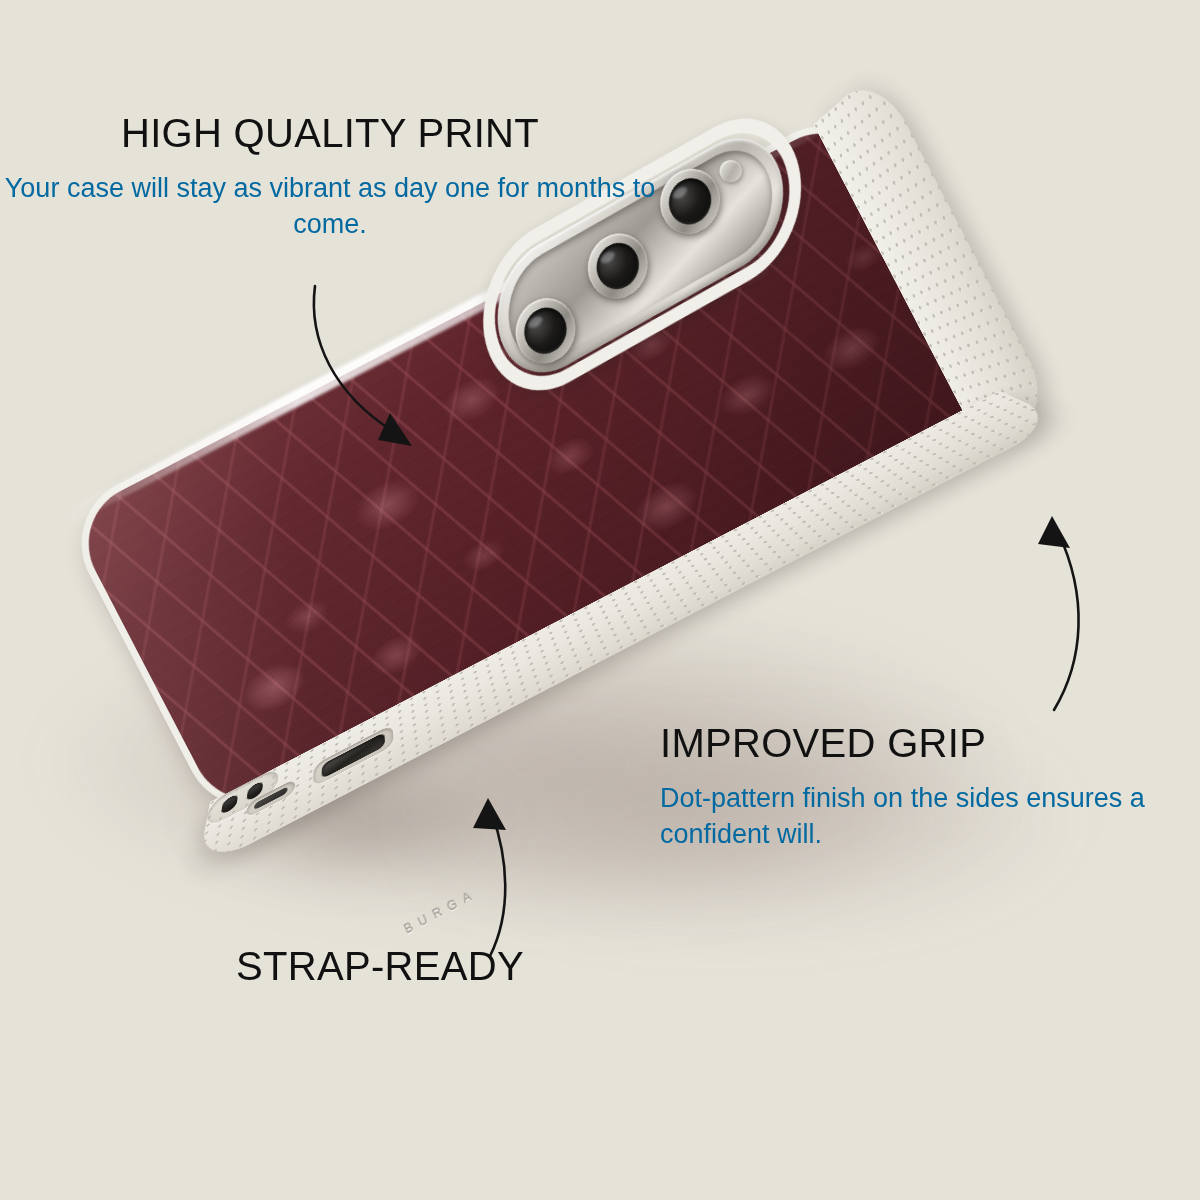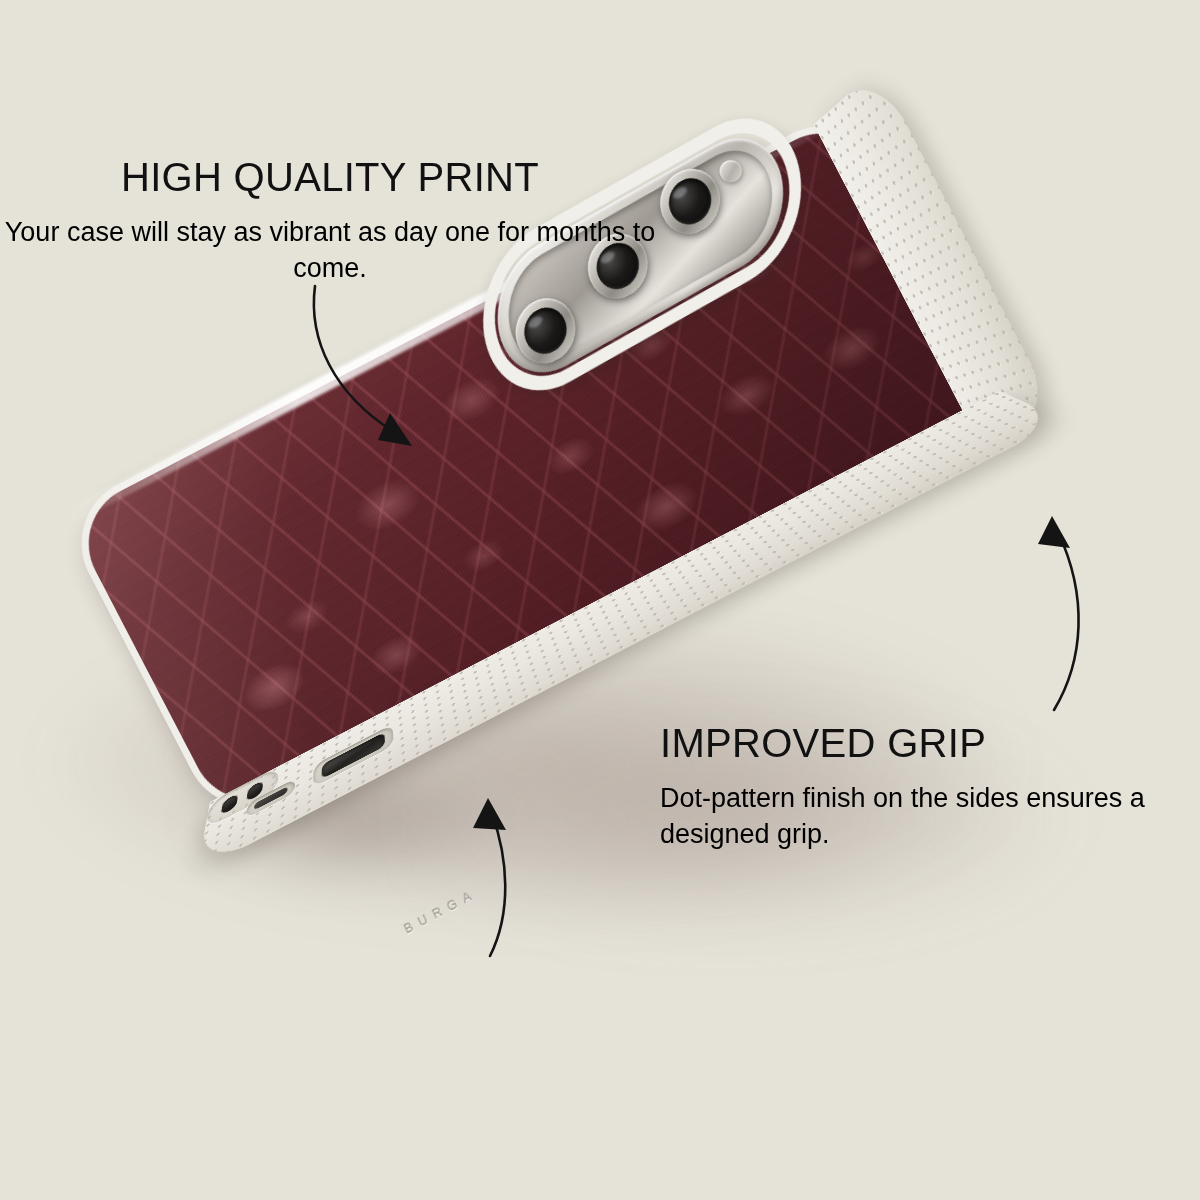--- a/index.html
+++ b/index.html
@@ -50,25 +50,25 @@
     font-size: 40px;
     font-weight: 400;
     letter-spacing: 0.3px;
     color: #111111;
     line-height: 1.05;
     white-space: nowrap;
   }
   .callout p {
     font-size: 27px;
     font-weight: 400;
-    color: #000000;
+    color: #0369a1;
     line-height: 1.35;
     margin-top: 16px;
   }
-  .c-print  { left: 0;    top: 112px; width: 660px; text-align: center; margin-top: 44px; }
+  .c-print  { left: 0;    top: 112px; width: 660px; text-align: center; }
   .c-grip   { left: 660px; top: 722px; width: 500px; text-align: left; }
   .c-strap  { left: 60px;  top: 945px; width: 640px; text-align: center; }
 
   
   .arrow-svg { position: absolute; overflow: visible; pointer-events: none; }
 
   
   #device-wrap {
     position: absolute;
     left: 0; top: 0;
@@ -409,19 +409,20 @@
     <polygon points="46,14 64,46 31,44" fill="#141414"></polygon>
   </svg>
 
   <div class="callout c-print">
     <h2>HIGH QUALITY PRINT</h2>
     <p>Your case will stay as vibrant as day one for months to come.</p>
   </div>
 
   <div class="callout c-grip">
     <h2>IMPROVED GRIP</h2>
-    <p>Dot-pattern finish on the sides ensures a designed grip.</p>
+    <p>Dot-pattern finish on the sides ensures a confident will.</p>
   </div>
 
   <div class="callout c-strap">
+    <h2>STRAP-READY</h2>
   </div>
 
 </div>
 
 </body></html>

